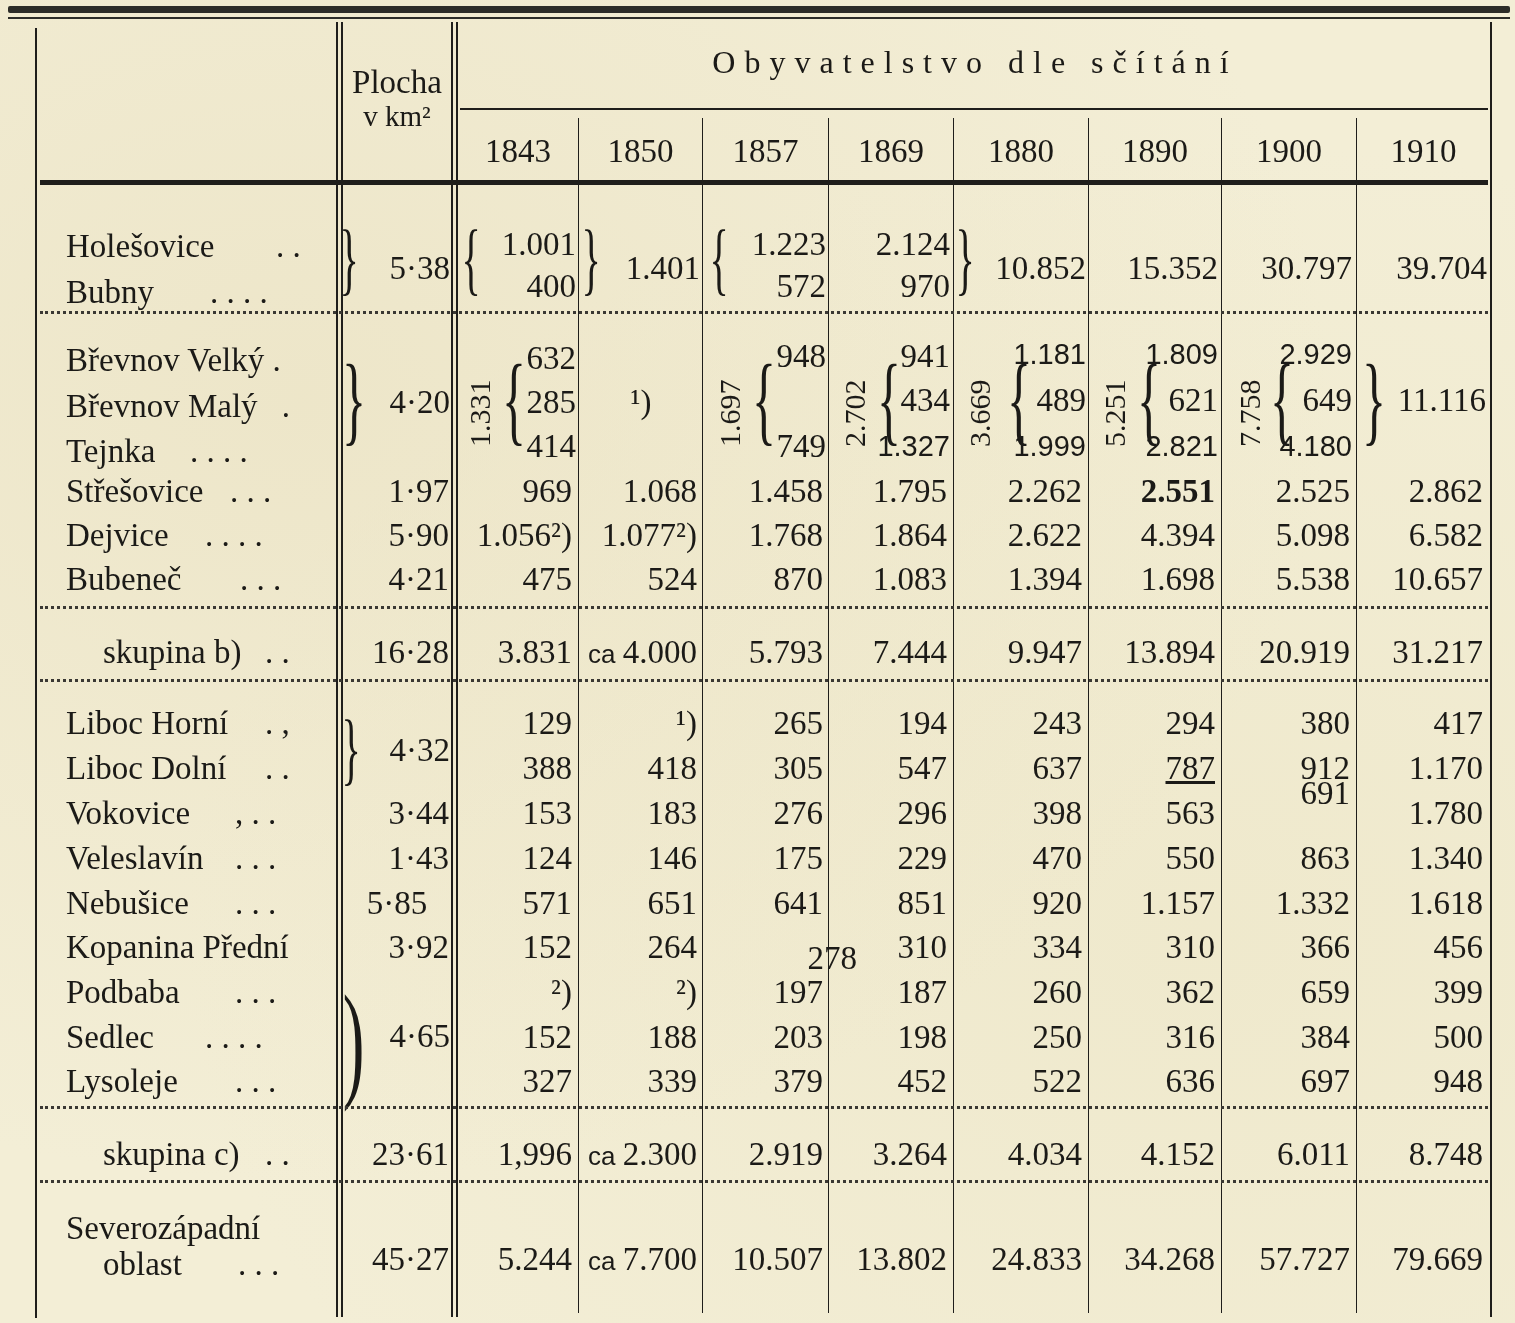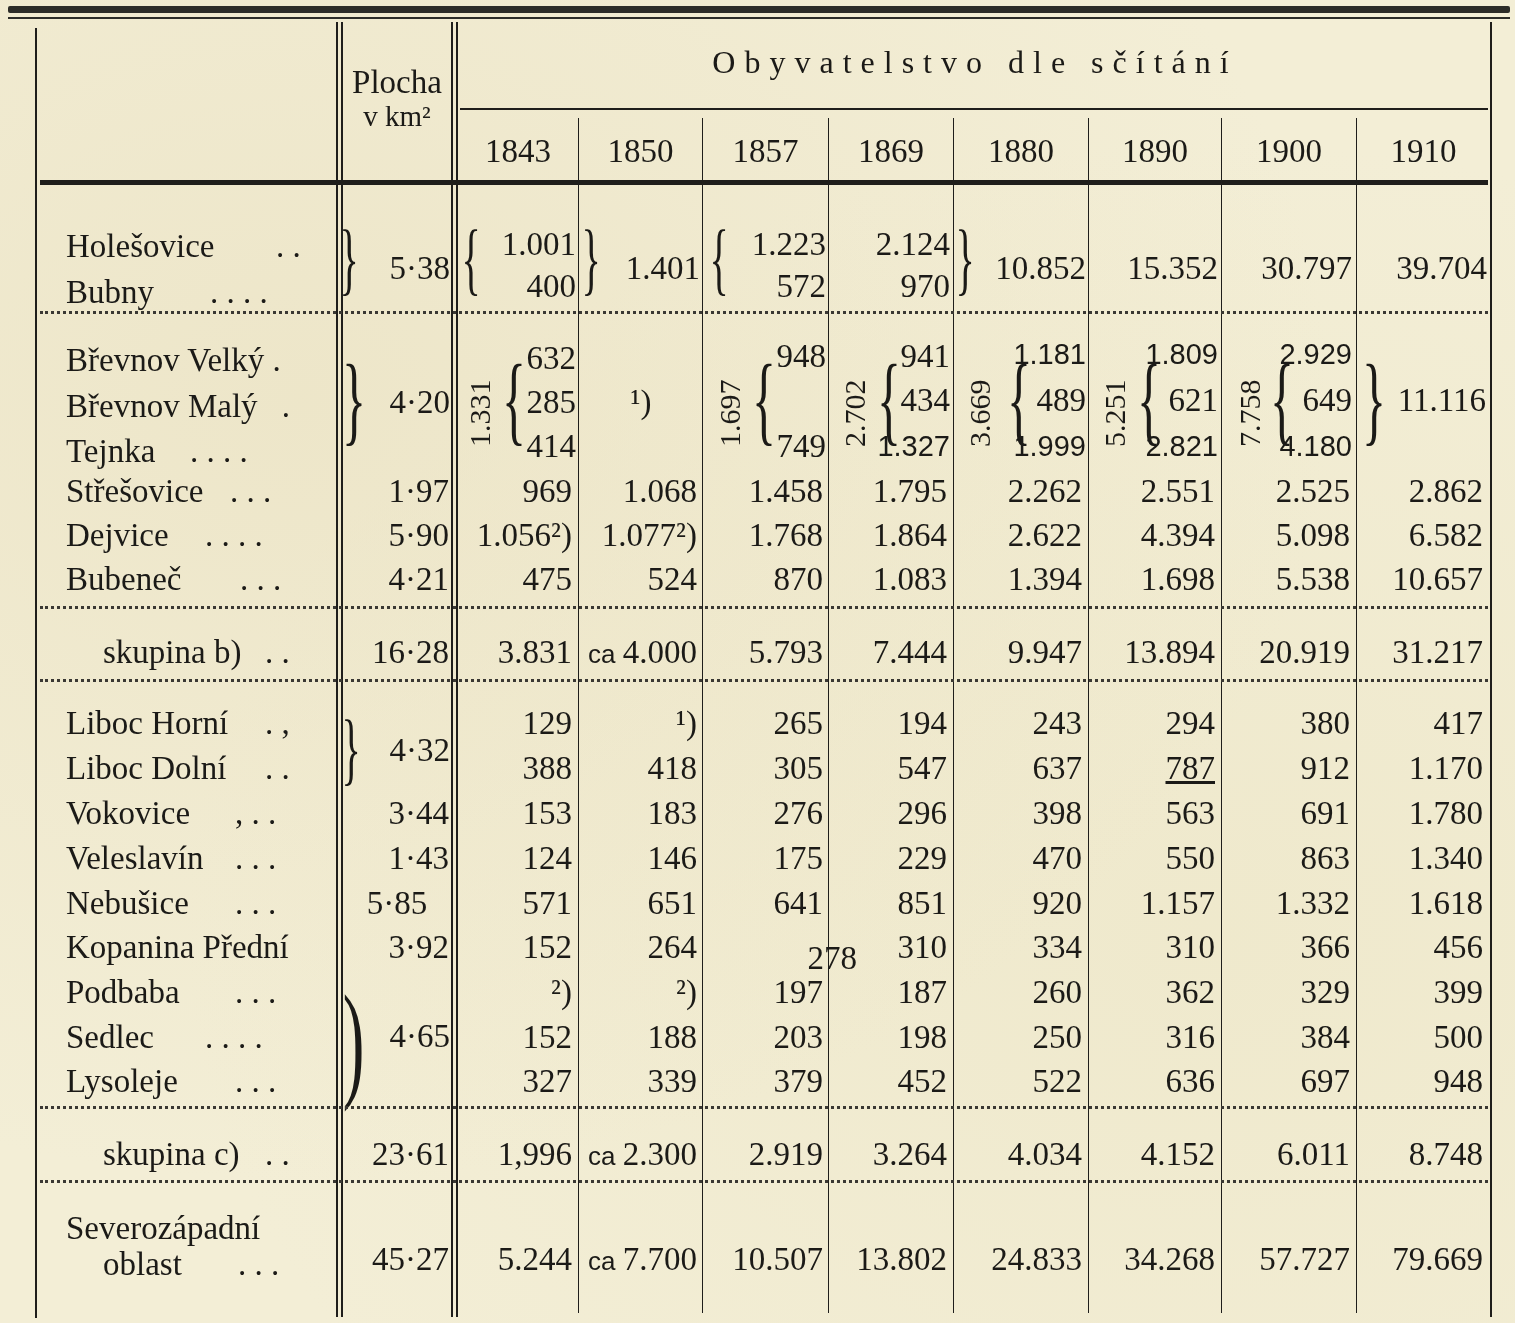--- a/index.html
+++ b/index.html
@@ -135,21 +135,21 @@
 
 <div id="group-b-rows">
     <div class="name" style="top:475px;left:66px;">Střešovice</div>
     <div class="txt" style="left:230px;top:475px;">. . .</div>
     <div class="txt r" style="left:345px;top:475px;width:104px;">1·97</div>
     <div class="txt r" style="left:458px;top:475px;width:114px;">969</div>
     <div class="txt r" style="left:579px;top:475px;width:118px;">1.068</div>
     <div class="txt r" style="left:703px;top:475px;width:120px;">1.458</div>
     <div class="txt r" style="left:829px;top:475px;width:118px;">1.795</div>
     <div class="txt r" style="left:954px;top:475px;width:128px;">2.262</div>
-    <div class="txt r" style="left:1089px;top:475px;width:126px;">2.551</div>
+    <div class="txt r" style="left:1089px;top:475px;width:126px;font-weight:bold;">2.551</div>
     <div class="txt r" style="left:1222px;top:475px;width:128px;">2.525</div>
     <div class="txt r" style="left:1357px;top:475px;width:126px;">2.862</div>
     <div class="name" style="top:519px;left:66px;">Dejvice</div>
     <div class="txt" style="left:205px;top:519px;">. . . .</div>
     <div class="txt r" style="left:345px;top:519px;width:104px;">5·90</div>
     <div class="txt r" style="left:458px;top:519px;width:114px;">1.056<span>²)</span></div>
     <div class="txt r" style="left:579px;top:519px;width:118px;">1.077<span>²)</span></div>
     <div class="txt r" style="left:703px;top:519px;width:120px;">1.768</div>
     <div class="txt r" style="left:829px;top:519px;width:118px;">1.864</div>
     <div class="txt r" style="left:954px;top:519px;width:128px;">2.622</div>
@@ -208,21 +208,21 @@
     <div class="txt r" style="left:1357px;top:752px;width:126px;">1.170</div>
     <div class="name" style="top:797px;left:66px;">Vokovice</div>
     <div class="txt" style="left:235px;top:797px;">, . .</div>
     <div class="txt r" style="left:345px;top:797px;width:104px;">3·44</div>
     <div class="txt r" style="left:458px;top:797px;width:114px;">153</div>
     <div class="txt r" style="left:579px;top:797px;width:118px;">183</div>
     <div class="txt r" style="left:703px;top:797px;width:120px;">276</div>
     <div class="txt r" style="left:829px;top:797px;width:118px;">296</div>
     <div class="txt r" style="left:954px;top:797px;width:128px;">398</div>
     <div class="txt r" style="left:1089px;top:797px;width:126px;">563</div>
-    <div class="txt r" style="left:1222px;top:797px;width:128px;">691</div>
+    <div class="txt r" style="left:1222px;top:777px;width:128px;">691</div>
     <div class="txt r" style="left:1357px;top:797px;width:126px;">1.780</div>
     <div class="name" style="top:842px;left:66px;">Veleslavín</div>
     <div class="txt" style="left:235px;top:842px;">. . .</div>
     <div class="txt r" style="left:345px;top:842px;width:104px;">1·43</div>
     <div class="txt r" style="left:458px;top:842px;width:114px;">124</div>
     <div class="txt r" style="left:579px;top:842px;width:118px;">146</div>
     <div class="txt r" style="left:703px;top:842px;width:120px;">175</div>
     <div class="txt r" style="left:829px;top:842px;width:118px;">229</div>
     <div class="txt r" style="left:954px;top:842px;width:128px;">470</div>
     <div class="txt r" style="left:1089px;top:842px;width:126px;">550</div>
@@ -250,21 +250,21 @@
     <div class="txt r" style="left:1222px;top:931px;width:128px;">366</div>
     <div class="txt r" style="left:1357px;top:931px;width:126px;">456</div>
     <div class="name" style="top:976px;left:66px;">Podbaba</div>
     <div class="txt" style="left:235px;top:976px;">. . .</div>
     <div class="txt r" style="left:458px;top:976px;width:114px;">²)</div>
     <div class="txt r" style="left:579px;top:976px;width:118px;">²)</div>
     <div class="txt r" style="left:703px;top:976px;width:120px;">197</div>
     <div class="txt r" style="left:829px;top:976px;width:118px;">187</div>
     <div class="txt r" style="left:954px;top:976px;width:128px;">260</div>
     <div class="txt r" style="left:1089px;top:976px;width:126px;">362</div>
-    <div class="txt r" style="left:1222px;top:976px;width:128px;">329</div>
+    <div class="txt r" style="left:1222px;top:976px;width:128px;">659</div>
     <div class="txt r" style="left:1357px;top:976px;width:126px;">399</div>
     <div class="name" style="top:1021px;left:66px;">Sedlec</div>
     <div class="txt" style="left:205px;top:1021px;">. . . .</div>
     <div class="txt r" style="left:458px;top:1021px;width:114px;">152</div>
     <div class="txt r" style="left:579px;top:1021px;width:118px;">188</div>
     <div class="txt r" style="left:703px;top:1021px;width:120px;">203</div>
     <div class="txt r" style="left:829px;top:1021px;width:118px;">198</div>
     <div class="txt r" style="left:954px;top:1021px;width:128px;">250</div>
     <div class="txt r" style="left:1089px;top:1021px;width:126px;">316</div>
     <div class="txt r" style="left:1222px;top:1021px;width:128px;">384</div>

